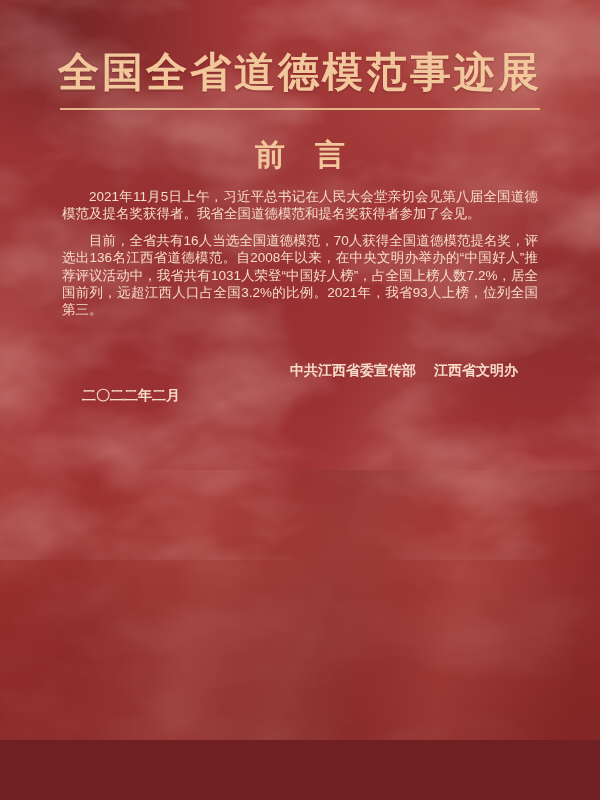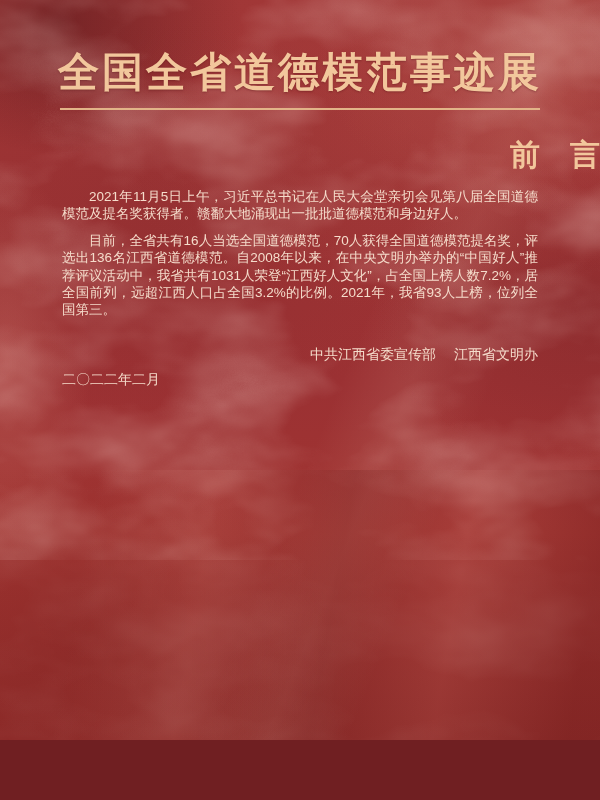--- a/index.html
+++ b/index.html
@@ -41,21 +41,21 @@
   }
   .title-underline {
     position:relative;
     width:480px; height:2px;
     margin:8px auto 0;
     background:#e2b488;
   }
   .preface-heading {
     position:relative;
     margin:25px 0 0;
-    text-align:right;
+    text-align:center;
     font-family:"Liberation Serif","DejaVu Serif",serif;
     font-weight:bold;
     font-size:30px;
     color:#f2c79c;
   }
   .content {
     position:relative;
     margin-top:12px;
     padding:0 62px;
     color:#f5dccb;
@@ -64,25 +64,26 @@
     text-align:justify;
     text-justify:inter-ideograph;
   }
   .content p { margin:0 0 9px; text-indent:2em; }
   .boxed {
     border:1px solid rgba(246,218,198,0.85);
     padding:0 1px;
   }
   .signature {
     position:relative;
-    margin-top:26px;
-    padding:0 62px;
+    margin-top:42px;
+    padding:0 82px;
     color:#f5dccb;
     font-size:14px;
     line-height:18px;
+    font-weight:bold;
   }
   .sig-org  { text-align:right; }
   .sig-date { padding-right:58px; margin-top:7px; }
 </style>
 </head>
 <body>
 
 <div class="poster">
 
   <svg class="texture" width="600" height="800" viewBox="0 0 600 800" preserveAspectRatio="none">
@@ -98,25 +99,25 @@
   </svg>
 
   <div class="silk"></div>
 
   <h1 class="title">全国全省道德模范事迹展</h1>
   <div class="title-underline"></div>
 
   <h2 class="preface-heading">前　言</h2>
 
   <div class="content">
-    <p>2021年11月5日上午，习近平总书记在人民大会堂亲切会见第八届全国道德模范及提名奖获得者。赣鄱大地涌现出一批批道德模范和身边好人。</p>
+    <p>2021年11月5日上午，习近平总书记在人民大会堂亲切会见第八届全国道德模范及提名奖获得者。我省全国道德模范和提名奖获得者参加了会见。</p>
 
 
 
-    <p>目前，全省共有16人当选全国道德模范，70人获得全国道德模范提名奖，评选出136名江西省道德模范。自2008年以来，在中央文明办举办的“中国好人”推荐评议活动中，我省共有1031人荣登“江西好人文化”，占全国上榜人数7.2%，居全国前列，远超江西人口占全国3.2%的比例。2021年，我省93人上榜，位列全国第三。</p>
+    <p>目前，全省共有16人当选全国道德模范，70人获得全国道德模范提名奖，评选出136名江西省道德模范。自2008年以来，在中央文明办举办的“中国好人”推荐评议活动中，我省共有1031人荣登“中国好人榜”，占全国上榜人数7.2%，居全国前列，远超江西人口占全国3.2%的比例。2021年，我省93人上榜，位列全国第三。</p>
 
   </div>
 
   <div class="signature">
     <div class="sig-org">中共江西省委宣传部　 江西省文明办</div>
     <div class="sig-date">二〇二二年二月</div>
   </div>
 
 </div>
 

